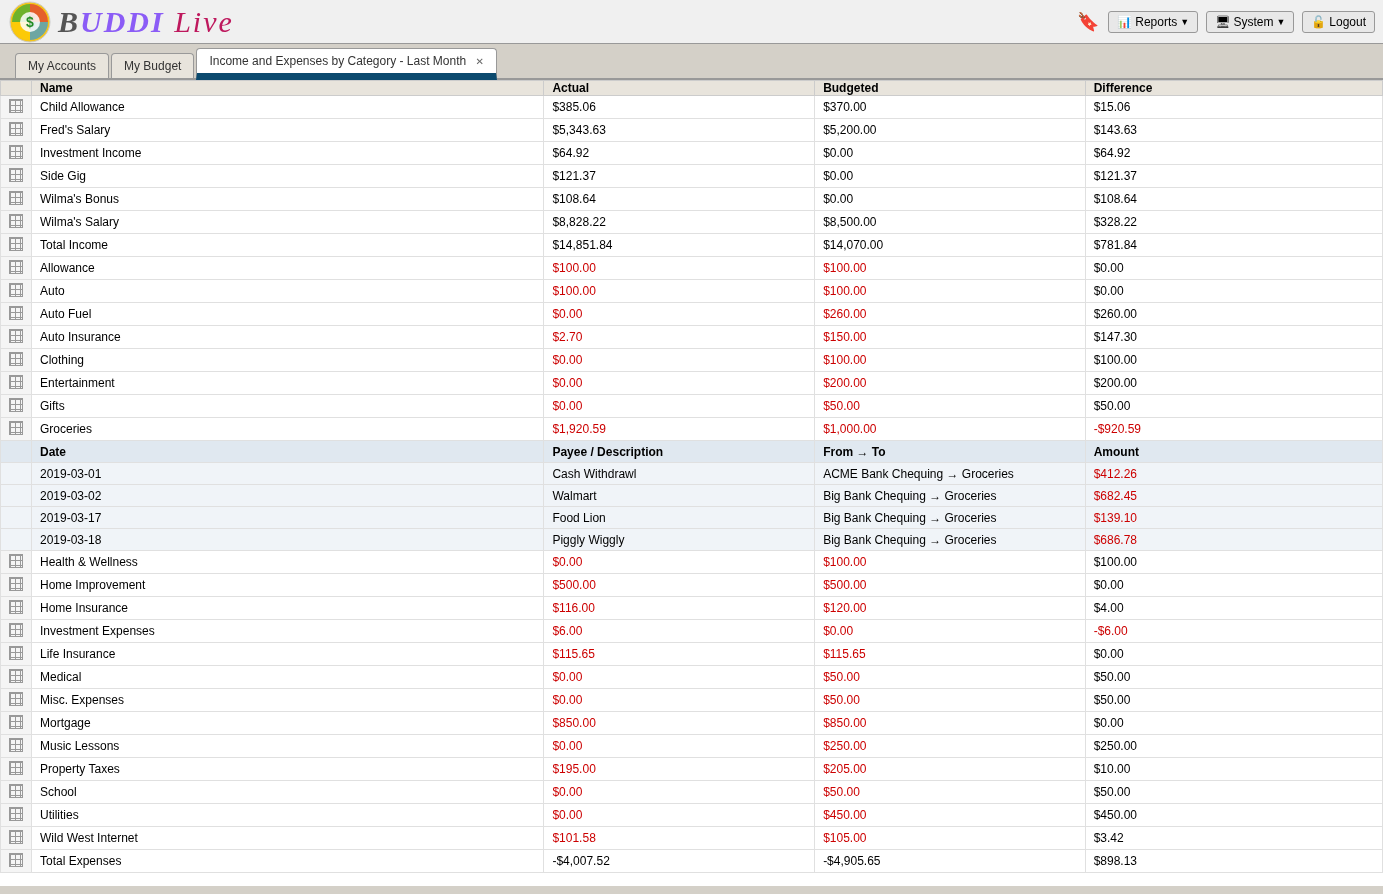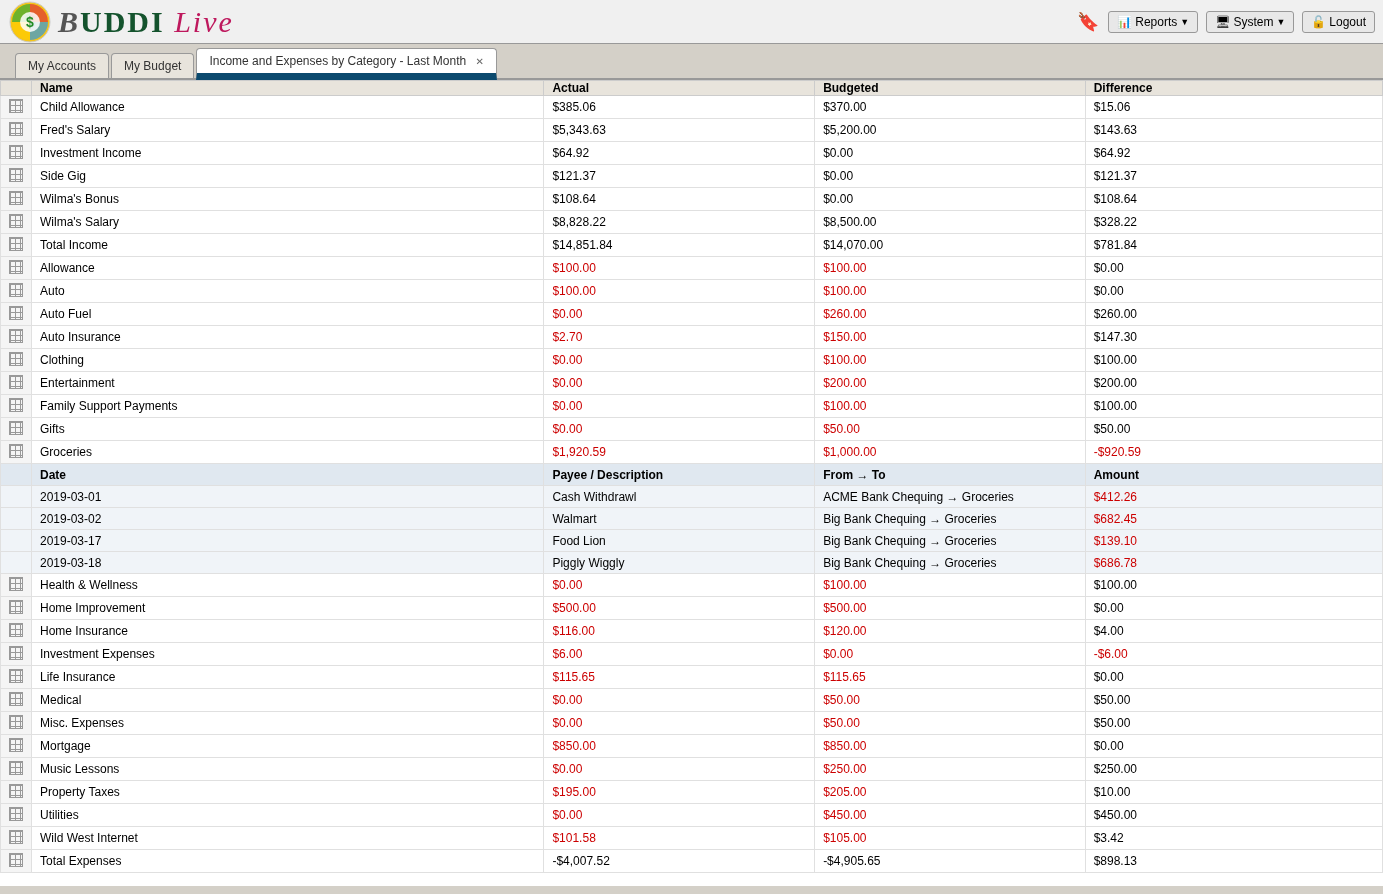--- a/index.html
+++ b/index.html
@@ -153,21 +153,21 @@
       <text x="22" y="28" text-anchor="middle" font-size="20" font-weight="bold" fill="#228B22">$</text>
 
       <path d="M22 4 A18 18 0 0 1 40 22 L22 22 Z" fill="#dd3333" opacity="0.7"></path>
       <path d="M22 22 L40 22 A18 18 0 0 1 22 40 Z" fill="#3399dd" opacity="0.7"></path>
       <path d="M22 22 L22 40 A18 18 0 0 1 4 22 Z" fill="#ffcc00" opacity="0.7"></path>
       <path d="M22 22 L4 22 A18 18 0 0 1 22 4 Z" fill="#33aa33" opacity="0.7"></path>
       <circle cx="22" cy="22" r="10" fill="white" opacity="0.85"></circle>
       <text x="22" y="27" text-anchor="middle" font-size="14" font-weight="bold" fill="#228B22">$</text>
     </svg>
     <span style="font-size:30px; font-weight:bold; font-family:Georgia,serif; letter-spacing:2px;">
-      <span style="font-style:italic; color:#555;">B</span><span style="color:#14532d;">UDDI</span> <span style="font-style:italic; color:#be185d; font-weight:normal;">Live</span>
+      <span style="font-style:italic; color:#555;">B</span><span style="color:#8b5cf6;font-style:italic;">UDDI</span> <span style="font-style:italic; color:#be185d; font-weight:normal;">Live</span>
     </span>
   </div>
 
   <div id="topbar-actions">
 
     <span style="font-size:18px; color:#888;">🔖</span>
 
     <button class="topbar-btn">
       <span>📊</span>
       <span>Reports</span>
@@ -298,27 +298,20 @@
         </tr>
         <tr>
           <td class="row-icon"><span class="grid-icon"></span></td>
           <td>Entertainment</td>
           <td class="red">$0.00</td>
           <td class="red">$200.00</td>
           <td>$200.00</td>
         </tr>
         <tr>
           <td class="row-icon"><span class="grid-icon"></span></td>
-          <td>Family Support Payments</td>
-          <td class="red">$0.00</td>
-          <td class="red">$100.00</td>
-          <td>$100.00</td>
-        </tr>
-        <tr>
-          <td class="row-icon"><span class="grid-icon"></span></td>
           <td>Gifts</td>
           <td class="red">$0.00</td>
           <td class="red">$50.00</td>
           <td>$50.00</td>
         </tr>
         <tr>
           <td class="row-icon"><span class="grid-icon"></span></td>
           <td>Groceries</td>
           <td class="red">$1,920.59</td>
           <td class="red">$1,000.00</td>
@@ -424,20 +417,27 @@
         </tr>
         <tr>
           <td class="row-icon"><span class="grid-icon"></span></td>
           <td>Property Taxes</td>
           <td class="red">$195.00</td>
           <td class="red">$205.00</td>
           <td>$10.00</td>
         </tr>
         <tr>
           <td class="row-icon"><span class="grid-icon"></span></td>
+          <td>School</td>
+          <td class="red">$0.00</td>
+          <td class="red">$50.00</td>
+          <td>$50.00</td>
+        </tr>
+        <tr>
+          <td class="row-icon"><span class="grid-icon"></span></td>
           <td>Utilities</td>
           <td class="red">$0.00</td>
           <td class="red">$450.00</td>
           <td>$450.00</td>
         </tr>
         <tr>
           <td class="row-icon"><span class="grid-icon"></span></td>
           <td>Wild West Internet</td>
           <td class="red">$101.58</td>
           <td class="red">$105.00</td>

